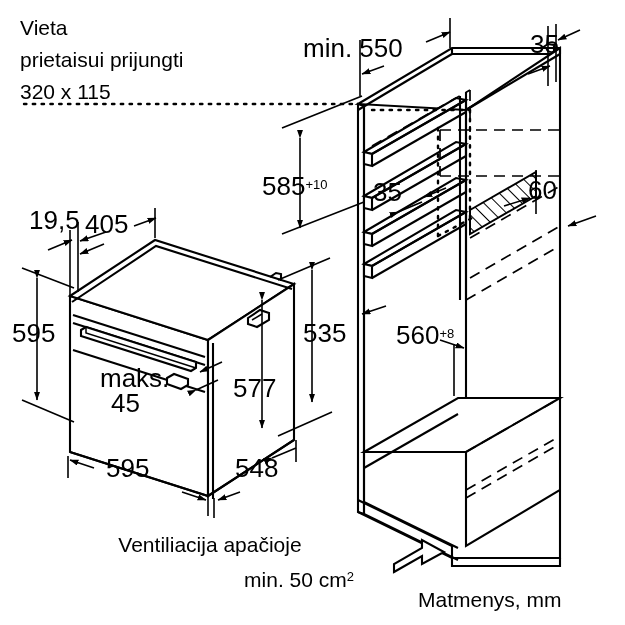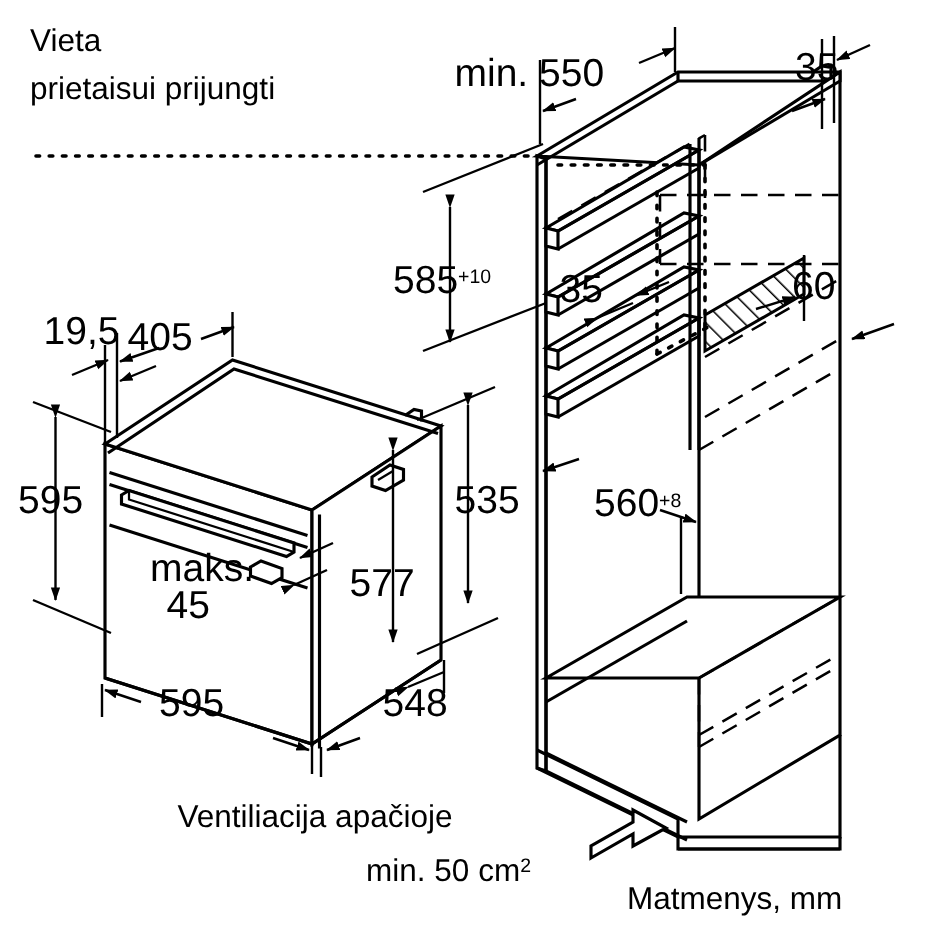--- a/index.html
+++ b/index.html
@@ -250,31 +250,32 @@
       <path class="ln-dim" d="M386,306 L362,314" marker-end="url(#ah)"></path>
       <path class="ln-dim" d="M440,340 L464,348" marker-end="url(#ah)"></path>
       <path class="ln-dim" d="M454,344 L454,396"></path>
     </g>
 
   </svg>
 
   <div style="position:absolute;left:20px;top:12px;line-height:32px;">
     <div class="title-txt">Vieta</div>
     <div class="title-txt">prietaisui prijungti</div>
+    <div class="title-txt">320 x 115</div>
   </div>
 
   <div class="lbl" style="position:absolute;left:29px;top:176px;margin-top:29px;">19,5</div>
   <div class="lbl" style="position:absolute;left:85px;top:209px;">405</div>
   <div class="lbl" style="position:absolute;left:12px;top:318px;">595</div>
   <div class="lbl" style="position:absolute;left:100px;top:363px;">maks.</div>
   <div class="lbl" style="position:absolute;left:111px;top:388px;">45</div>
   <div class="lbl" style="position:absolute;left:233px;top:373px;">577</div>
   <div class="lbl" style="position:absolute;left:303px;top:318px;">535</div>
   <div class="lbl" style="position:absolute;left:106px;top:453px;">595</div>
-  <div class="lbl" style="position:absolute;left:235px;top:453px;margin-left:20px;">548</div>
+  <div class="lbl" style="position:absolute;left:235px;top:453px;">548</div>
 
   <div class="lbl" style="position:absolute;left:303px;top:33px;">min. 550</div>
   <div class="lbl" style="position:absolute;left:530px;top:29px;">35</div>
 
   <div style="position:absolute;left:262px;top:171px;white-space:nowrap;">
     <span class="lbl">585</span><span class="lbl-sup" style="vertical-align:super;">+10</span>
   </div>
 
   <div class="lbl" style="position:absolute;left:373px;top:177px;">35</div>
   <div class="lbl" style="position:absolute;left:528px;top:175px;">60</div>

